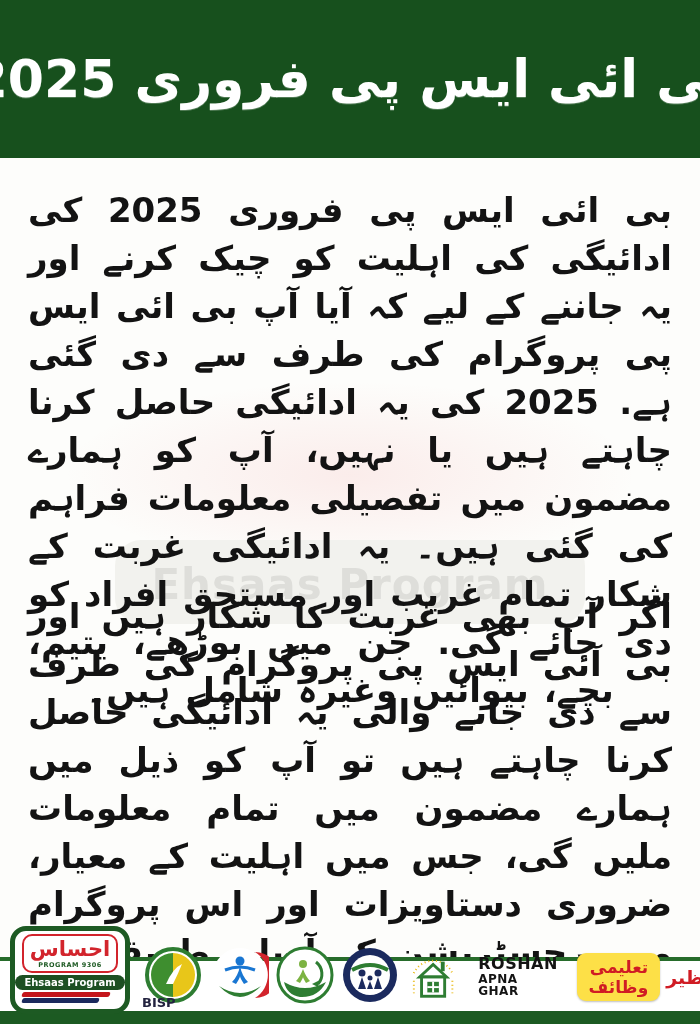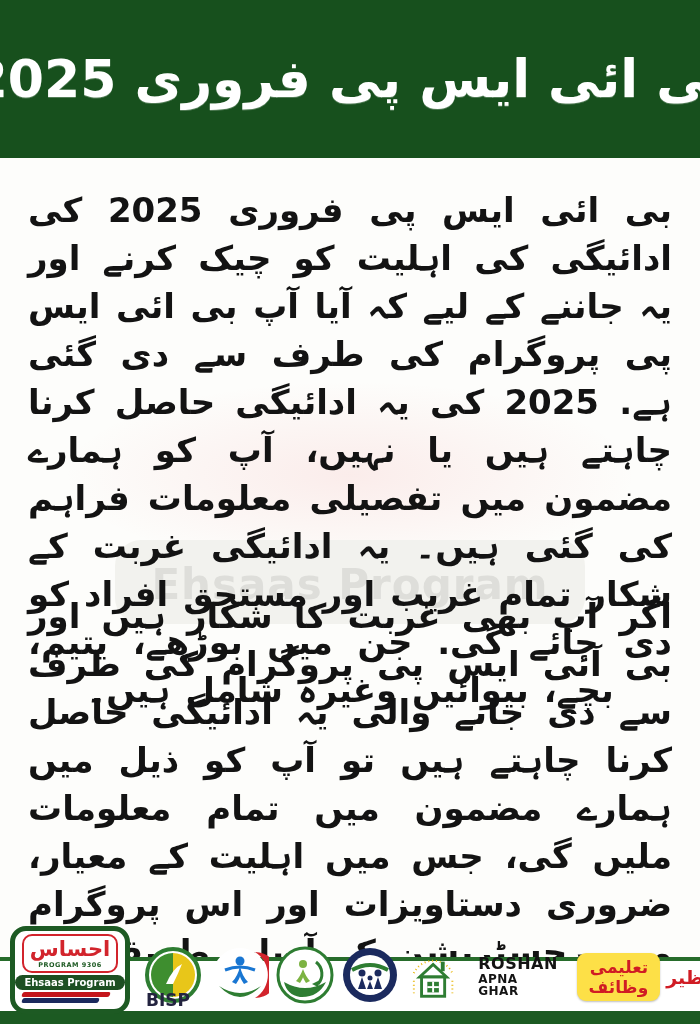--- a/index.html
+++ b/index.html
@@ -72,21 +72,21 @@
     background:#1c5a22;
   }
   .logos-row{
     position:absolute;left:142px;bottom:16px;height:62px;
     display:flex;align-items:center;gap:7px;
   }
   .logo-circle{position:relative;flex:0 0 auto;}
   .bisp-wrap{position:relative;width:62px;height:62px;}
   .bisp-label{
     position:absolute;left:0;right:10px;bottom:-2px;
-    text-align:center;font-size:17px;font-weight:bold;color:#23233f;
+    text-align:left;font-size:13px;font-weight:bold;color:#23233f;
   }
   .roshan{
     display:flex;align-items:center;gap:22px;margin-left:4px;
   }
   .roshan-text{line-height:1.05;color:#141414;}
   .roshan-line1{font-size:16px;font-weight:bold;letter-spacing:.5px;}
   .roshan-line2{font-size:12px;font-weight:bold;letter-spacing:.5px;}
   .badge-row{
     display:flex;align-items:center;gap:6px;margin-left:10px;
     direction:ltr;

